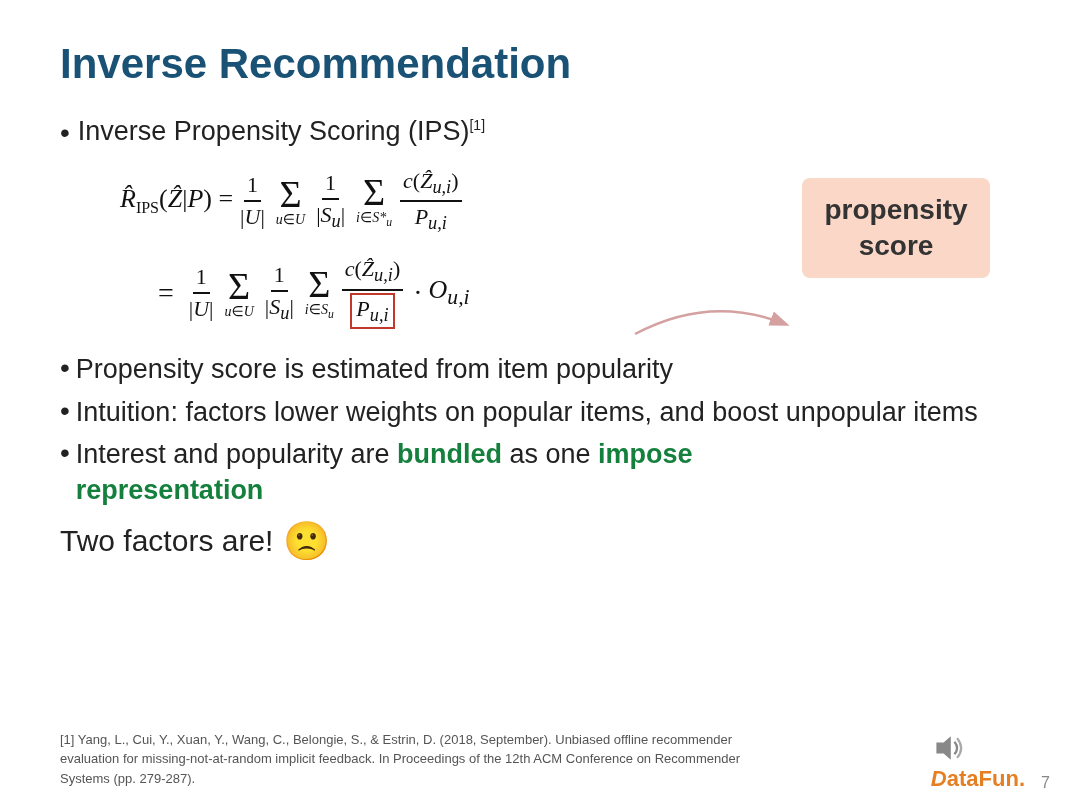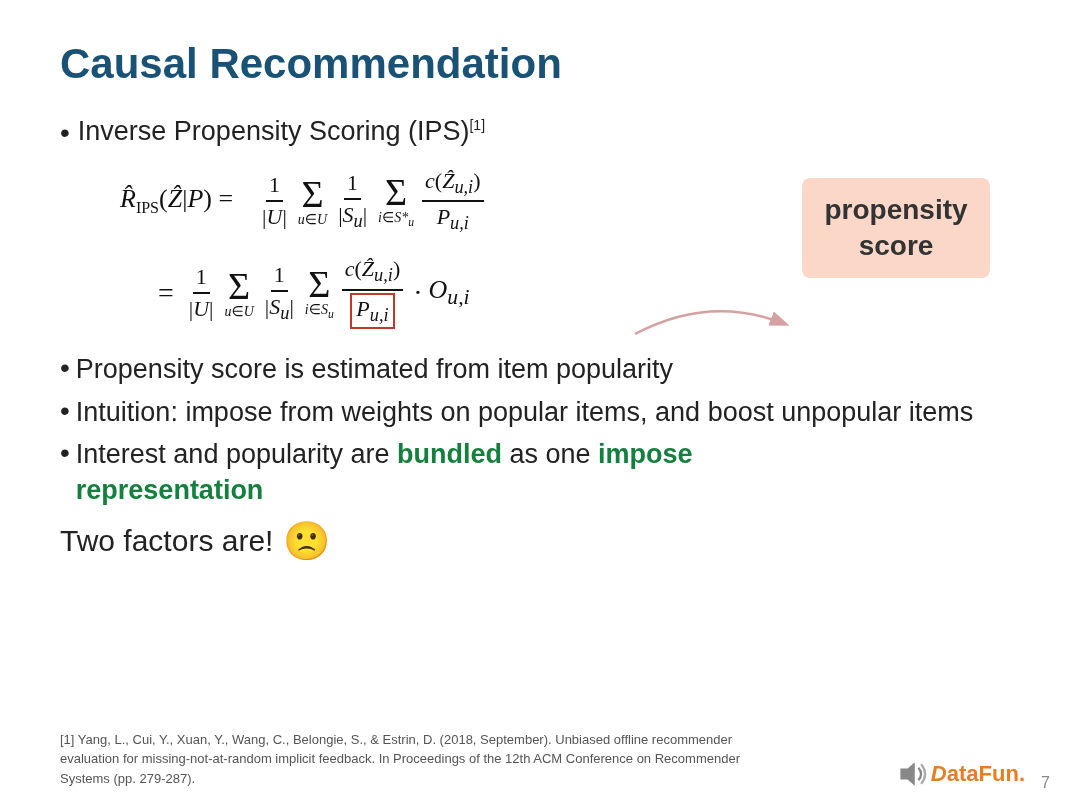--- a/index.html
+++ b/index.html
@@ -178,22 +178,22 @@
       color: #555;
       max-width: 680px;
       line-height: 1.5;
     }
 
     .datafun-logo {
       position: absolute;
       bottom: 18px;
       right: 55px;
       display: flex;
-      align-items: center;
       gap: 0;
+      flex-direction: column;
     }
 
     .datafun-text {
       font-size: 22px;
       font-weight: 700;
       color: #e67e22;
       font-family: Arial, sans-serif;
     }
 
     .speaker-icon {
@@ -223,36 +223,36 @@
 
     sup {
       font-size: 14px;
     }
   </style>
 </head>
 <body>
 
 <div class="slide">
 
-  <div class="title">Causal Recommendation</div>
+  <div class="title">Inverse Recommendation</div>
 
   <div class="bullet-section">
     <div class="bullet-item">
       <span class="bullet-dot">•</span>
       <span style="font-size:27px;">
         Inverse Propensity Scoring (IPS)<sup>[1]</sup>
       </span>
     </div>
   </div>
 
   <div class="formula-block">
 
     <div class="formula-line math">
 
-      <span style="margin-right:22px;">
+      <span style="margin-right:0;">
         <i>R̂</i><sub style="font-size:16px;">IPS</sub>(<i>Ẑ</i>|<i>P</i>) =
       </span>
 
       <span class="math-frac">
         <span class="num">1</span>
         <span class="den">|<i>U</i>|</span>
       </span>
 
       <span class="math-sum-group">
         <span class="math-sum-symbol">Σ</span>
@@ -322,21 +322,21 @@
 
   <div class="bullet-items-lower">
 
     <div class="bullet-lower">
       <span class="bullet-dot">•</span>
       <span>Propensity score is estimated from item popularity</span>
     </div>
 
     <div class="bullet-lower">
       <span class="bullet-dot">•</span>
-      <span>Intuition: impose from weights on popular items, and boost unpopular items</span>
+      <span>Intuition: factors lower weights on popular items, and boost unpopular items</span>
     </div>
 
     <div class="bullet-lower">
       <span class="bullet-dot">•</span>
       <span>
         Interest and popularity are <span class="text-red">bundled</span> as one <span class="text-red">impose</span><br>
         <span class="text-red">representation</span>
       </span>
     </div>
 

